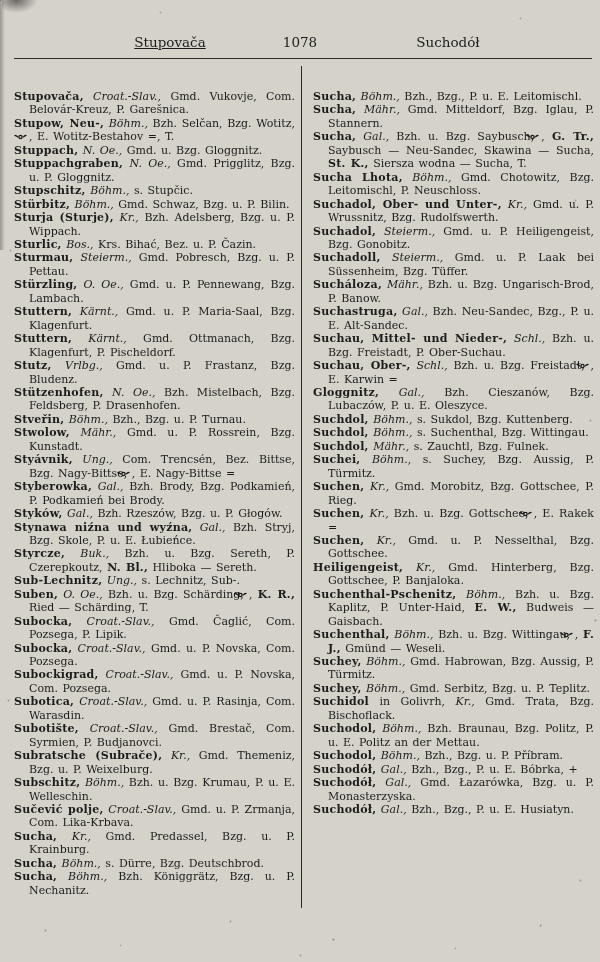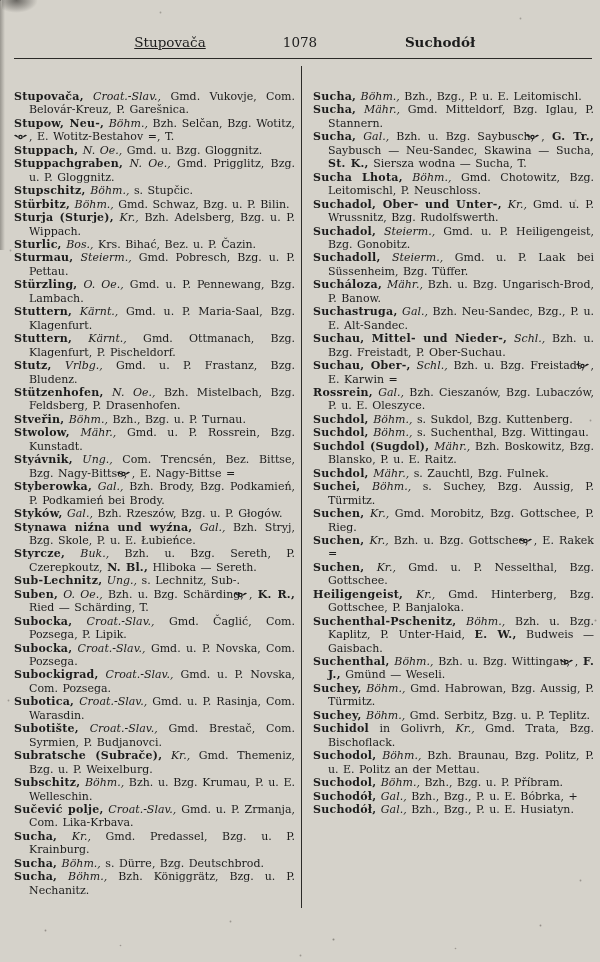--- a/index.html
+++ b/index.html
@@ -33,21 +33,21 @@
     position: absolute; top: 0; left: 0; width: 5px; height: 250px;
     background: linear-gradient(to right, rgba(40,38,34,.35), rgba(40,38,34,0));
   }
 
   .page-header {
     position: absolute; top: 34px; left: 0; width: 600px;
     font-size: 13.5px; line-height: 16px;
   }
   .page-header .hk-left  { position: absolute; left: 60px;  width: 220px; text-align: center; text-decoration: underline; }
   .page-header .hk-num   { position: absolute; left: 255px; width: 90px;  text-align: center; }
-  .page-header .hk-right { position: absolute; left: 330px; width: 220px; text-align: center; font-weight: bold; }
+  .page-header .hk-right { position: absolute; left: 338px; width: 220px; text-align: center; }
 
   .header-rule {
     position: absolute; top: 58px; left: 14px; width: 578px;
     border-top: 1.3px solid #2b2a27;
   }
   .column-divider {
     position: absolute; top: 66px; left: 301px; width: 1px; height: 842px;
     background: #2b2a27;
   }
 
@@ -164,24 +164,23 @@
       <p class="entry"><span class="hw">Suchastruga,</span><span class="it"> Gal.,</span><span> Bzh. Neu-Sandec, Bzg., P. u. E. Alt-Sandec.</span></p>
       <p class="entry"><span class="hw">Suchau, Mittel- und Nieder-,</span><span class="it"> Schl.,</span><span> Bzh. u. Bzg. Freistadt, P. Ober-Suchau.</span></p>
       <p class="entry"><span class="hw">Suchau, Ober-,</span><span class="it"> Schl.,</span><span> Bzh. u. Bzg. Freistadt, </span><span class="rail"><svg width="13" height="8" viewBox="0 0 26 16" aria-hidden="true">
             <g fill="#1c1c1c">
               <circle cx="13" cy="8" r="4.6"></circle>
               <circle cx="13" cy="8" r="1.9" fill="#d5d2ca"></circle>
               <path d="M8.6 8 C5 2.5,2 2.5,0 5.2 C3 6.6,5.5 8.4,8.6 9.4 Z"></path>
               <path d="M17.4 8 C21 2.5,24 2.5,26 5.2 C23 6.6,20.5 8.4,17.4 9.4 Z"></path>
             </g>
           </svg></span><span>, E. Karwin =</span></p>
-      <p class="entry"><span class="hw">Rossrein,</span><span class="it"> Gal.,</span><span> Bzh. Cieszanów, Bzg. Lubaczów, P. u. E. Oleszyce.</span></p>
+      <p class="entry"><span class="hw">Gloggnitz,</span><span class="it"> Gal.,</span><span> Bzh. Cieszanów, Bzg. Lubaczów, P. u. E. Oleszyce.</span></p>
       <p class="entry"><span class="hw">Suchdol,</span><span class="it"> Böhm.,</span><span> s. Sukdol, Bzg. Kuttenberg.</span></p>
       <p class="entry"><span class="hw">Suchdol,</span><span class="it"> Böhm.,</span><span> s. Suchenthal, Bzg. Wittingau.</span></p>
-      <p class="entry"><span class="hw">Suchdol (Sugdol),</span><span class="it"> Mähr.,</span><span> Bzh. Boskowitz, Bzg. Blansko, P. u. E. Raitz.</span></p>
       <p class="entry"><span class="hw">Suchdol,</span><span class="it"> Mähr.,</span><span> s. Zauchtl, Bzg. Fulnek.</span></p>
       <p class="entry"><span class="hw">Suchei,</span><span class="it"> Böhm.,</span><span> s. Suchey, Bzg. Aussig, P. Türmitz.</span></p>
       <p class="entry"><span class="hw">Suchen,</span><span class="it"> Kr.,</span><span> Gmd. Morobitz, Bzg. Gottschee, P. Rieg.</span></p>
       <p class="entry"><span class="hw">Suchen,</span><span class="it"> Kr.,</span><span> Bzh. u. Bzg. Gottschee, </span><span class="rail"><svg width="13" height="8" viewBox="0 0 26 16" aria-hidden="true">
             <g fill="#1c1c1c">
               <circle cx="13" cy="8" r="4.6"></circle>
               <circle cx="13" cy="8" r="1.9" fill="#d5d2ca"></circle>
               <path d="M8.6 8 C5 2.5,2 2.5,0 5.2 C3 6.6,5.5 8.4,8.6 9.4 Z"></path>
               <path d="M17.4 8 C21 2.5,24 2.5,26 5.2 C23 6.6,20.5 8.4,17.4 9.4 Z"></path>
             </g>
@@ -196,15 +195,16 @@
               <path d="M8.6 8 C5 2.5,2 2.5,0 5.2 C3 6.6,5.5 8.4,8.6 9.4 Z"></path>
               <path d="M17.4 8 C21 2.5,24 2.5,26 5.2 C23 6.6,20.5 8.4,17.4 9.4 Z"></path>
             </g>
           </svg></span><span>, </span><span class="hw">F. J.,</span><span> Gmünd — Weseli.</span></p>
       <p class="entry"><span class="hw">Suchey,</span><span class="it"> Böhm.,</span><span> Gmd. Habrowan, Bzg. Aussig, P. Türmitz.</span></p>
       <p class="entry"><span class="hw">Suchey,</span><span class="it"> Böhm.,</span><span> Gmd. Serbitz, Bzg. u. P. Teplitz.</span></p>
       <p class="entry"><span class="hw">Suchidol</span><span> in Golivrh, </span><span class="it">Kr.,</span><span> Gmd. Trata, Bzg. Bischoflack.</span></p>
       <p class="entry"><span class="hw">Suchodol,</span><span class="it"> Böhm.,</span><span> Bzh. Braunau, Bzg. Politz, P. u. E. Politz an der Mettau.</span></p>
       <p class="entry"><span class="hw">Suchodol,</span><span class="it"> Böhm.,</span><span> Bzh., Bzg. u. P. Příbram.</span></p>
       <p class="entry"><span class="hw">Suchodół,</span><span class="it"> Gal.,</span><span> Bzh., Bzg., P. u. E. Bóbrka, +</span></p>
+      <p class="entry"><span class="hw">Suchodół,</span><span class="it"> Gal.,</span><span> Gmd. Łazarówka, Bzg. u. P. Monasterzyska.</span></p>
       <p class="entry"><span class="hw">Suchodół,</span><span class="it"> Gal.,</span><span> Bzh., Bzg., P. u. E. Husiatyn.</span></p>
     </div>
 </div>
 
 </body></html>

